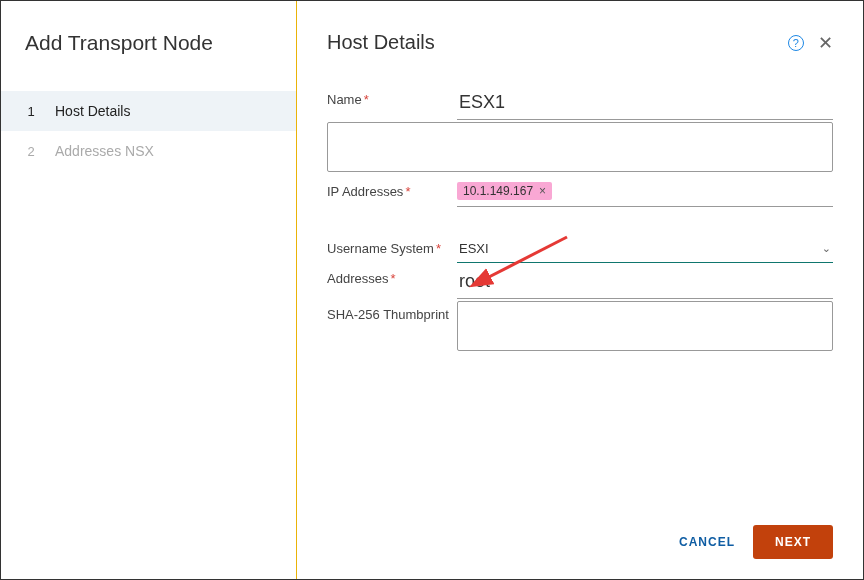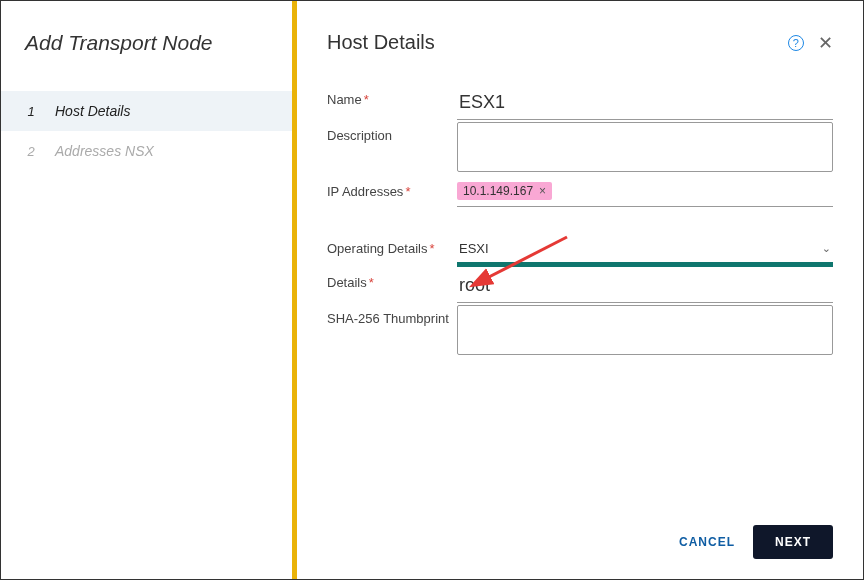--- a/index.html
+++ b/index.html
@@ -13,23 +13,22 @@
   .modal {
     width: 864px;
     height: 580px;
     border: 1px solid #333;
     display: flex;
     flex-direction: row;
     position: relative;
   }
   .sidebar {
     width: 296px;
-    border-right: 5px solid #eab308;
+    border-right: 1px solid #eab308;
     padding: 30px 0 0 0;
-    font-style: italic;
   }
   .sidebar-title {
     font-size: 21px;
     color: #333;
     font-weight: 400;
     padding: 0 24px 36px 24px;
   }
   .step {
     display: flex;
     align-items: center;
@@ -156,21 +155,21 @@
     cursor: default;
   }
   .ip-chip-x {
     font-size: 12px;
     color: #555;
     cursor: pointer;
   }
   .select-wrap {
     position: relative;
     width: 100%;
-    border-bottom: 5px solid #0f766e;
+    border-bottom: 1px solid #0f766e;
     display: flex;
     align-items: center;
     padding: 6px 2px;
   }
   .select-value {
     flex: 1;
     font-size: 13px;
     color: #333;
   }
   .chevron {
@@ -188,21 +187,21 @@
     color: #0f5da3;
     font-size: 12px;
     letter-spacing: 1px;
     font-weight: 600;
     background: none;
     border: none;
     cursor: pointer;
     padding: 8px 6px;
   }
   .btn-next {
-    background: #0f172a;
+    background: #c2410c;
     color: #fff;
     font-size: 12px;
     letter-spacing: 1px;
     font-weight: 600;
     border: none;
     border-radius: 3px;
     padding: 10px 22px;
     cursor: pointer;
   }
   .arrow-annotation {
@@ -240,50 +239,49 @@
     <div class="form">
 
       <div class="form-row">
         <div class="form-label req">Name</div>
         <div class="form-field">
           <input class="text-input" value="ESX1" style="">
         </div>
       </div>
 
       <div class="form-row">
-        <div class="form-label">Description</div>
         <div class="form-field">
           <textarea class="textarea-box" style=""></textarea>
         </div>
       </div>
 
       <div class="form-row">
         <div class="form-label req">IP Addresses</div>
         <div class="form-field">
           <div class="ip-field">
             <span class="ip-chip">
               <span>10.1.149.167</span>
               <span class="ip-chip-x">×</span>
             </span>
           </div>
         </div>
       </div>
 
       <div class="form-row" style="margin-top:28px;">
-        <div class="form-label req">Operating Details</div>
+        <div class="form-label req">Username System</div>
         <div class="form-field">
           <div class="select-wrap">
             <span class="select-value">ESXI</span>
             <span class="chevron">⌄</span>
           </div>
         </div>
       </div>
 
       <div class="form-row">
-        <div class="form-label req">Details</div>
+        <div class="form-label req">Addresses</div>
         <div class="form-field">
           <input class="text-input" value="root" style="">
         </div>
       </div>
 
 
       <div class="form-row">
         <div class="form-label">SHA-256 Thumbprint</div>
         <div class="form-field">
           <textarea class="textarea-box" style=""></textarea>

